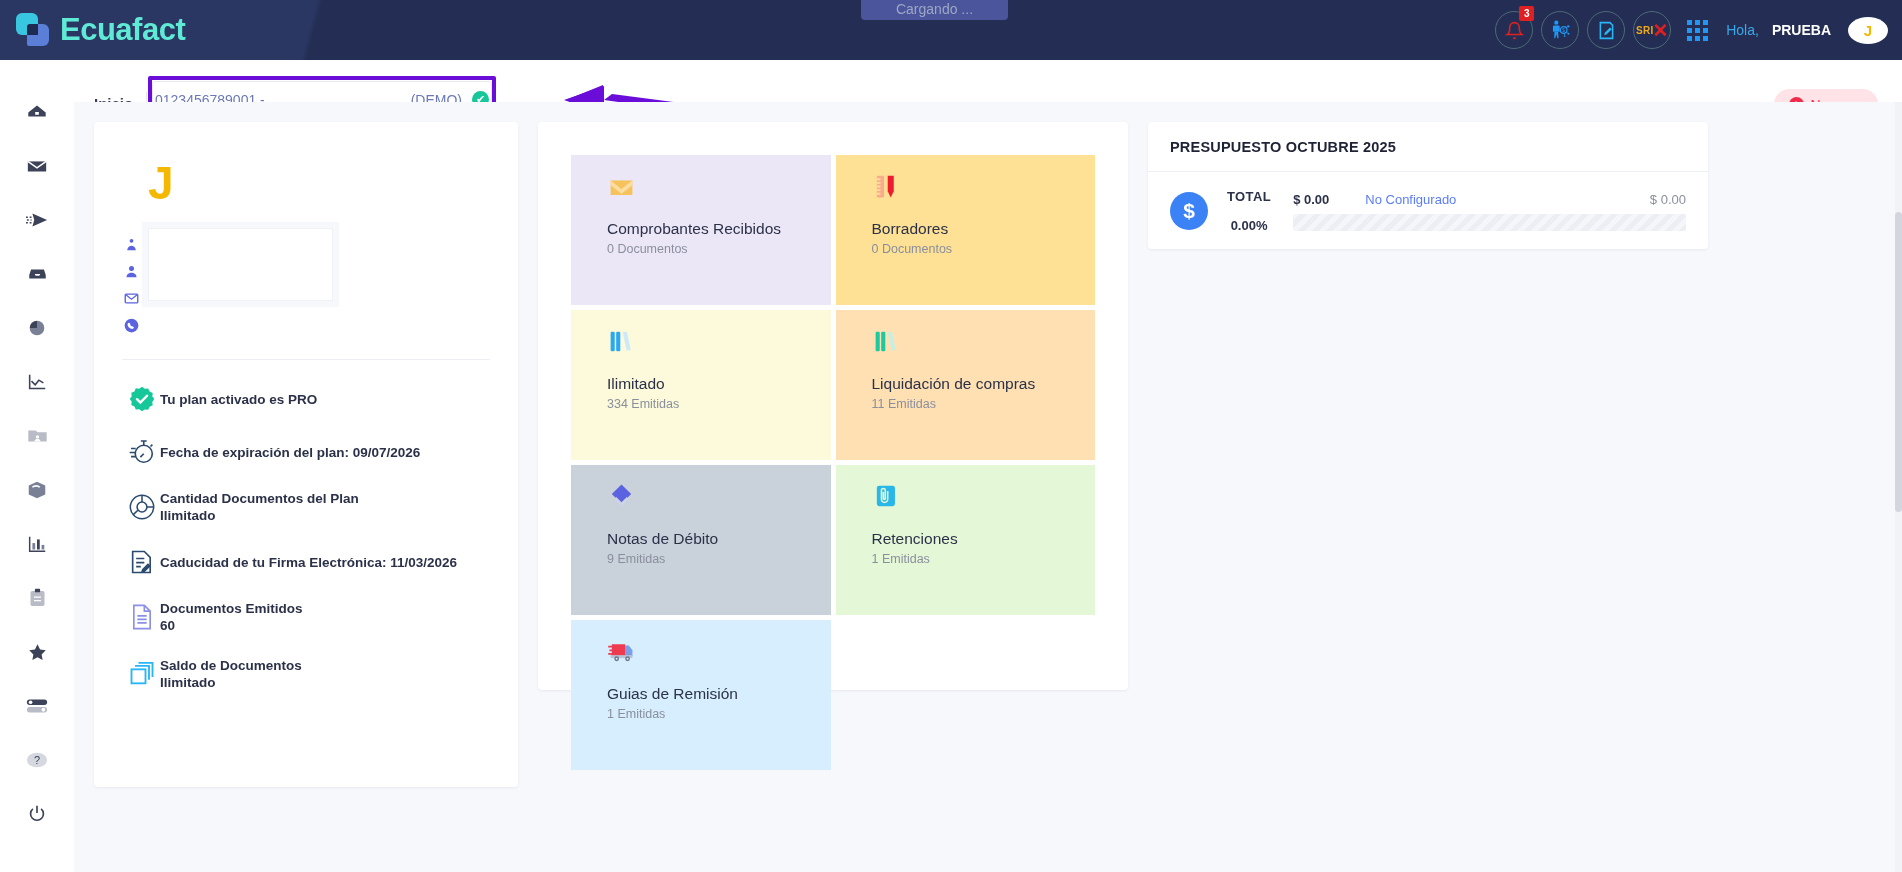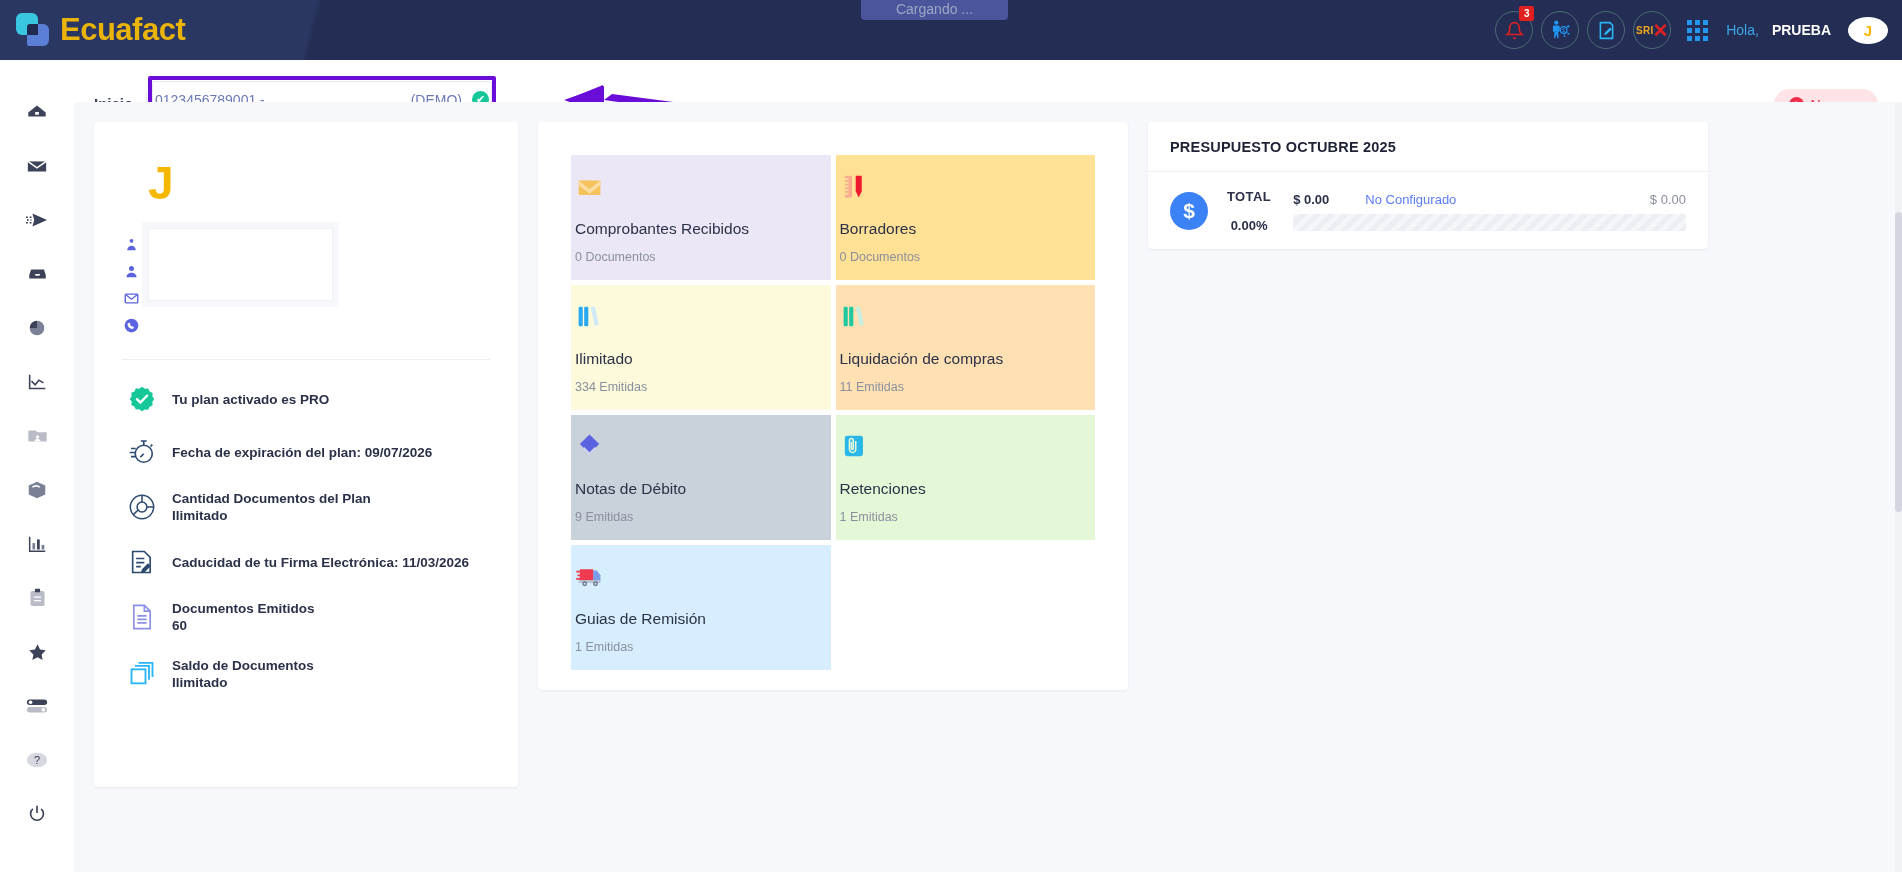--- a/index.html
+++ b/index.html
@@ -33,21 +33,21 @@
   }
   .brand-sq-b {
     position: absolute; left: 11px; top: 11px; width: 22px; height: 22px;
     background: #5b7fd6; border-radius: 6px 6px 6px 2px;
   }
   .brand-sq-c {
     position: absolute; left: 11px; top: 11px; width: 11px; height: 11px;
     background: #1f2a50; border-radius: 3px 0 0 0;
   }
   .brand-name {
-    color: #eab308; font-size: 31px; font-weight: bold; letter-spacing: -0.5px;
+    color: #5eead4; font-size: 31px; font-weight: bold; letter-spacing: -0.5px;
   }
 
   .loading-toast {
     position: absolute; left: 861px; top: -12px; width: 147px; height: 32px;
     background: #4a559c; border-radius: 4px;
     display: flex; align-items: flex-end; justify-content: center;
     color: #9ea6c4; font-size: 14px; padding-bottom: 3px;
   }
 
   .topbar-right {
@@ -155,36 +155,36 @@
     margin: 10px 0 0 30px;
   }
   .contact-block { display: flex; margin: 22px 0 0 6px; }
   .contact-icons { display: flex; flex-direction: column; gap: 12px; padding-top: 9px; }
   .contact-redact {
     margin-left: 9px; width: 185px; height: 73px;
     background: #fff; border: 1px solid #f0f1f6; outline: 6px solid #f7f8fc;
   }
   .hr { height: 1px; background: #edeef3; margin: 26px 4px 0 4px; }
 
-  .stat-row { display: flex; align-items: center; gap: 16px; margin-top: 25px; padding-left: 10px; }
+  .stat-row { display: flex; align-items: center; gap: 4px; margin-top: 25px; padding-left: 10px; }
   .stat-text { font-size: 13.5px; color: #2b3148; font-weight: bold; }
   .stat-sub { font-size: 13.5px; color: #2b3148; font-weight: bold; margin-top: 2px; }
   .stat-label { font-size: 13.5px; color: #2b3148; font-weight: bold; }
 
   
   .tiles-card {
     width: 590px; background: #fff; border-radius: 4px;
     box-shadow: 0 1px 3px rgba(40,45,80,.07);
     padding: 33px 33px 25px 33px; height: 568px;
   }
   .tiles-grid { display: grid; grid-template-columns: 1fr 1fr; gap: 5px; }
-  .tile { height: 125px; padding: 17px 20px 0 4px; cursor: pointer; }
+  .tile { height: 150px; padding: 17px 20px 0 36px; cursor: pointer; }
   .tile-icon { height: 42px; }
   .tile-title { font-size: 15.5px; color: #2b3148; margin-top: 6px; }
-  .tile-sub { font-size: 12.5px; color: #8a8f9e; margin-top: 12px; }
+  .tile-sub { font-size: 12.5px; color: #8a8f9e; margin-top: 4px; }
 
   
   .budget-card {
     width: 560px; background: #fff; border-radius: 4px;
     box-shadow: 0 1px 3px rgba(40,45,80,.07); height: 127px;
   }
   .budget-head {
     height: 50px; display: flex; align-items: center; padding-left: 22px;
     border-bottom: 1px solid #eef0f5;
     font-size: 14.5px; color: #1e2235; font-weight: bold; letter-spacing: .2px;

